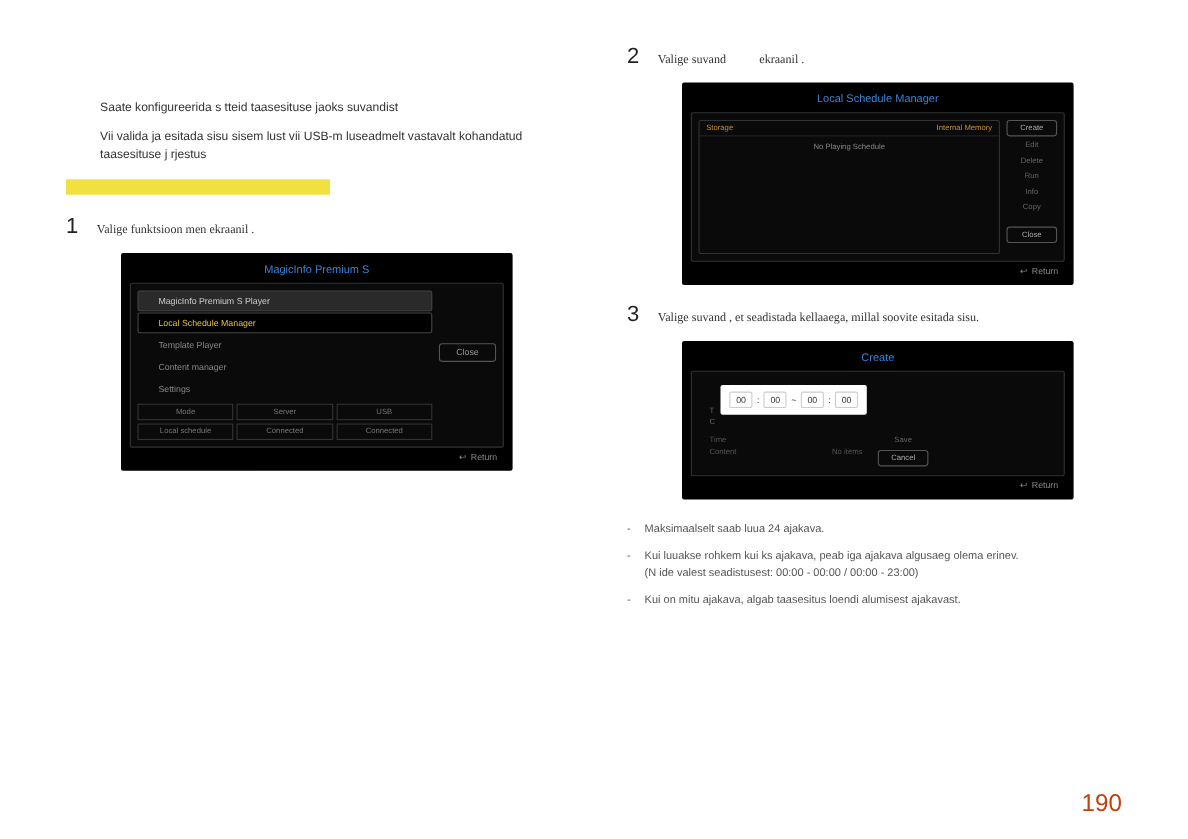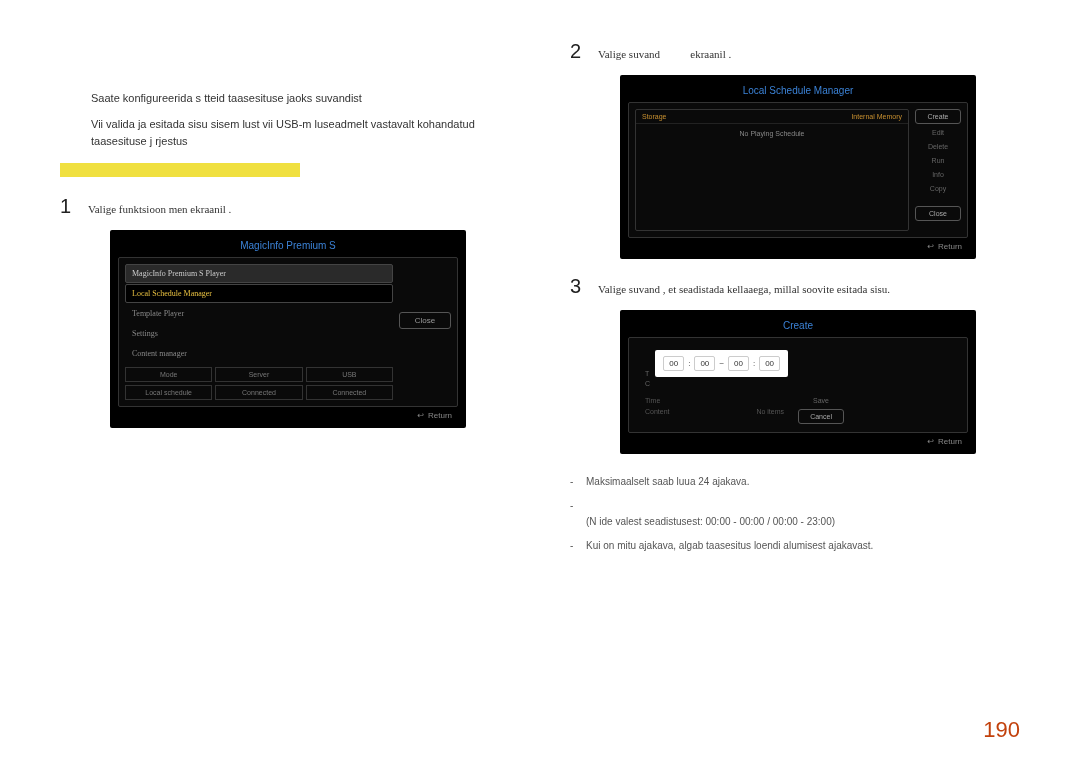--- a/index.html
+++ b/index.html
@@ -72,27 +72,26 @@
     border: 1px solid #333;
     border-radius: 2px;
     padding: 6px;
     background: #0a0a0a;
     display: flex;
     gap: 6px;
     align-items: flex-start;
   }
   .menu-col { flex: 1; }
   .menu-item {
-    padding: 4px 6px;
+    padding: 4px 18px;
     font-size: 8px;
     color: #888;
     border-radius: 2px;
     margin-bottom: 1px;
     border: 1px solid transparent;
-    font-family: Liberation Serif, serif;
   }
   .menu-item.header {
     background: #2a2a2a;
     color: #ccc;
     border: 1px solid #444;
   }
   .menu-item.selected {
     background: #000;
     color: #e8c040;
     border: 1px solid #444;
@@ -250,22 +249,22 @@
       <div class="step-text">Valige funktsioon  men  ekraanil .</div>
     </div>
 
     <div class="device-frame">
       <div class="frame-title">MagicInfo Premium S</div>
       <div class="frame-inner">
         <div class="menu-col">
           <div class="menu-item header">MagicInfo Premium S Player</div>
           <div class="menu-item selected">Local Schedule Manager</div>
           <div class="menu-item">Template Player</div>
+          <div class="menu-item">Content manager</div>
           <div class="menu-item">Settings</div>
-          <div class="menu-item">Content manager</div>
           <div class="info-grid">
             <div class="info-cell">Mode</div>
             <div class="info-cell">Server</div>
             <div class="info-cell">USB</div>
             <div class="info-cell">Local schedule</div>
             <div class="info-cell">Connected</div>
             <div class="info-cell">Connected</div>
           </div>
         </div>
         <div>
@@ -357,21 +356,21 @@
     </div>
 
     <div class="note-list">
       <div class="note-item">
         <div class="note-dash">-</div>
         <div class="note-text">Maksimaalselt saab luua 24 ajakava.</div>
       </div>
       <div class="note-item">
         <div class="note-dash">-</div>
         <div class="note-text">
-          <br>
+          <span>Kui luuakse rohkem kui  ks ajakava, peab iga ajakava algusaeg olema erinev.</span><br>
           <span>(N ide valest seadistusest: 00:00 - 00:00 / 00:00 - 23:00)</span>
         </div>
       </div>
       <div class="note-item">
         <div class="note-dash">-</div>
         <div class="note-text">Kui on mitu ajakava, algab taasesitus loendi alumisest ajakavast.</div>
       </div>
     </div>
   </div>
 </div>

